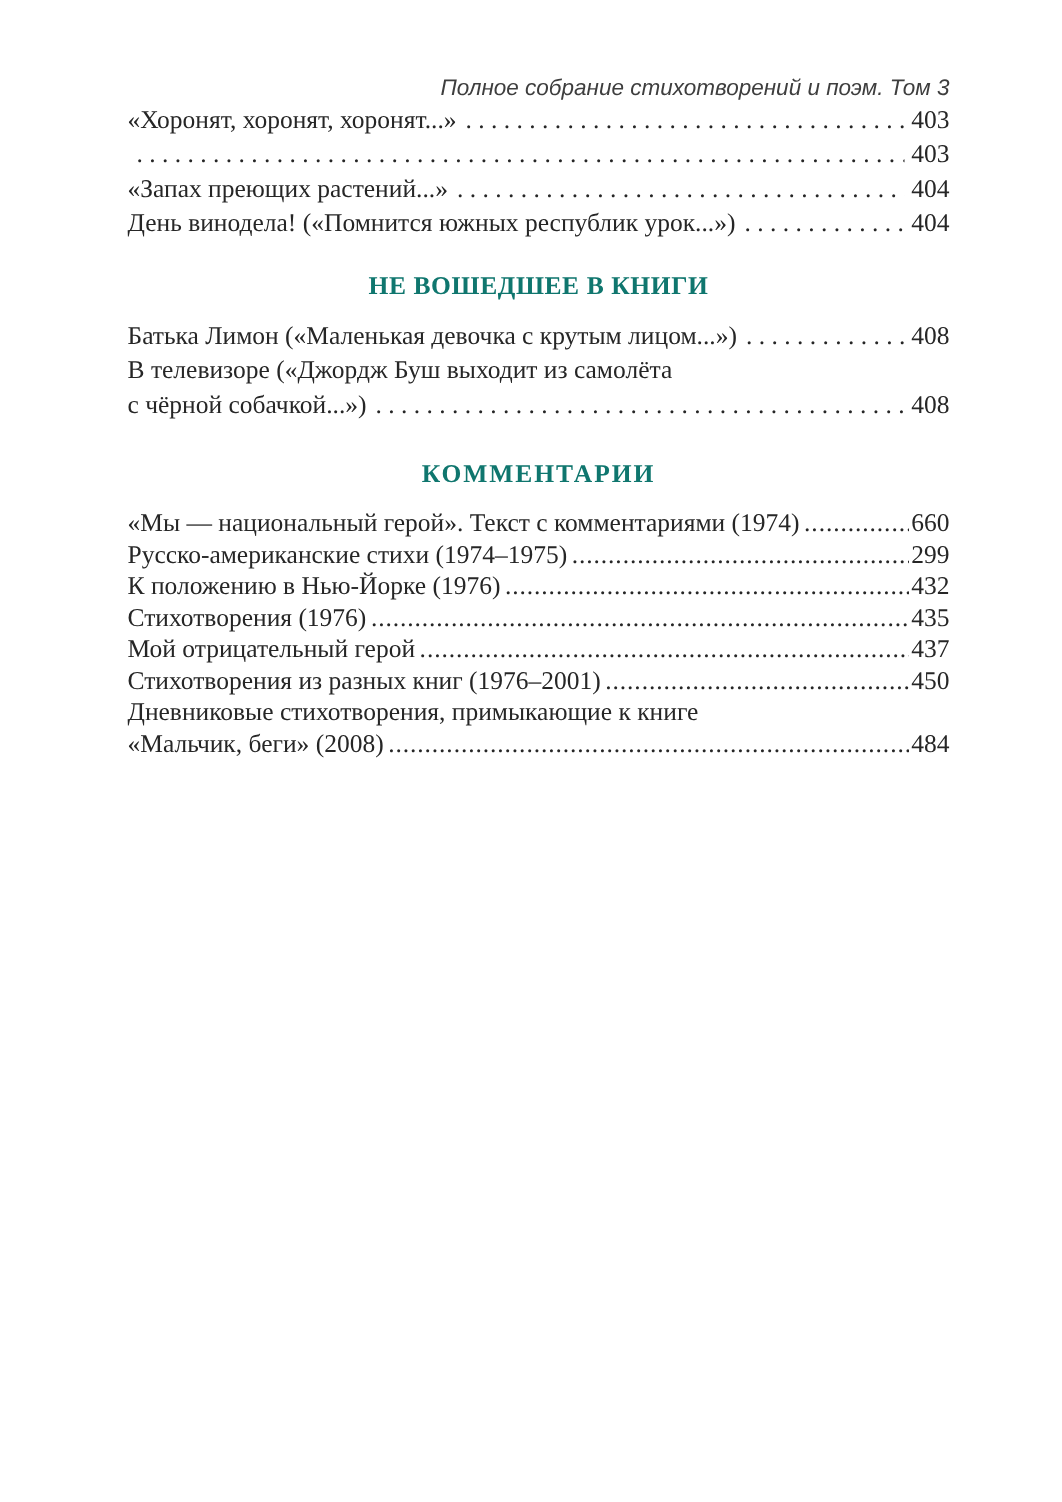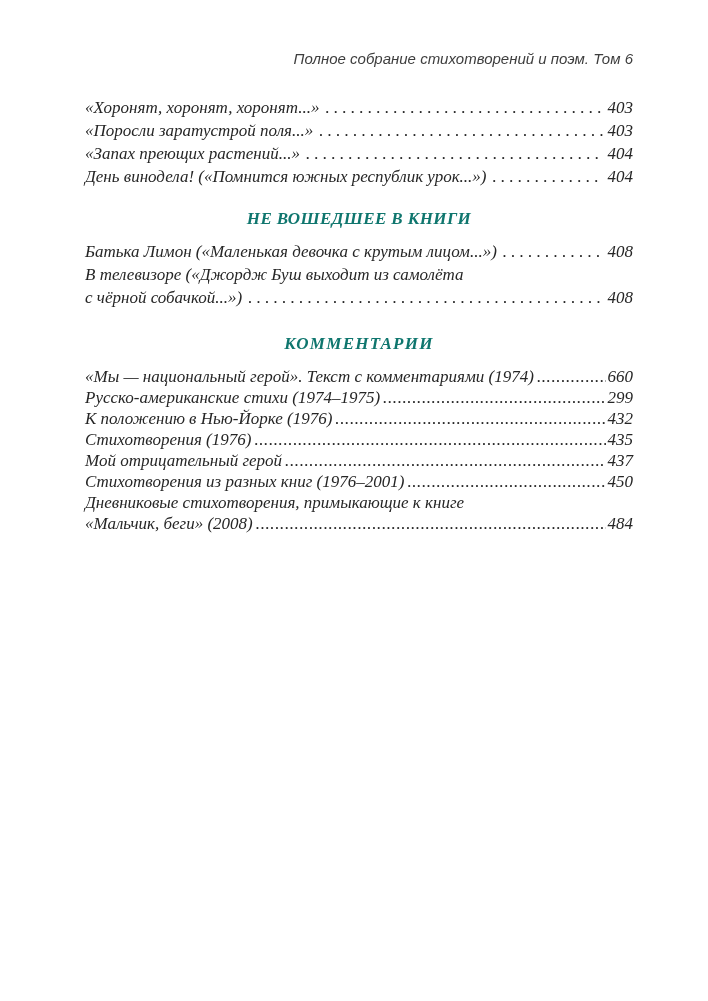--- a/index.html
+++ b/index.html
@@ -27,23 +27,21 @@
   .running-head {
     margin-top: 50px;
     text-align: right;
     font-family: "Liberation Sans", "DejaVu Sans", sans-serif;
     font-style: italic;
     font-size: 15px;
     line-height: 18px;
     color: #3e3e3e;
   }
   .toc {
-    margin-top: 28px;
     font-size: 17px;
-    font-style: italic;
   }
   .toc-row {
     display: flex;
     align-items: baseline;
     line-height: 23px;
     white-space: nowrap;
   }
   .toc-label {
     flex: 0 0 auto;
   }
@@ -80,33 +78,32 @@
     letter-spacing: 1.3px;
     text-align: center;
   }
   .section-2 .toc-row { line-height: 21px; }
 </style>
 </head>
 <body>
 
 <div class="page">
   <div class="content">
-    <div class="running-head">Полное собрание стихотворений и поэм. Том 6</div>
+    <div class="running-head">Полное собрание стихотворений и поэм. Том 3</div>
     <div class="toc">
         <div class="toc-section section-0">
           <div>
             <div class="toc-row">
               <span class="toc-label">«Хоронят, хоронят, хоронят...»</span>
               <span class="leader spaced"></span>
               <span class="toc-page">403</span>
             </div>
           </div>
           <div>
             <div class="toc-row">
-              <span class="toc-label">«Поросли заратустрой поля...»</span>
               <span class="leader spaced"></span>
               <span class="toc-page">403</span>
             </div>
           </div>
           <div>
             <div class="toc-row">
               <span class="toc-label">«Запах преющих растений...»</span>
               <span class="leader spaced"></span>
               <span class="toc-page">404</span>
             </div>

